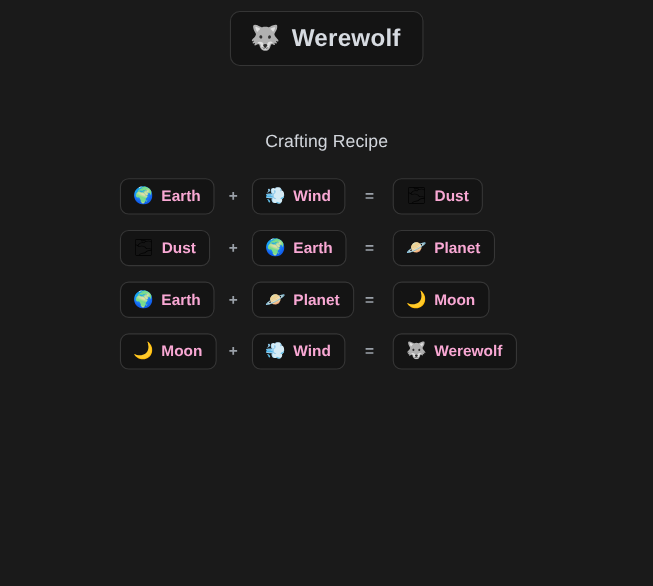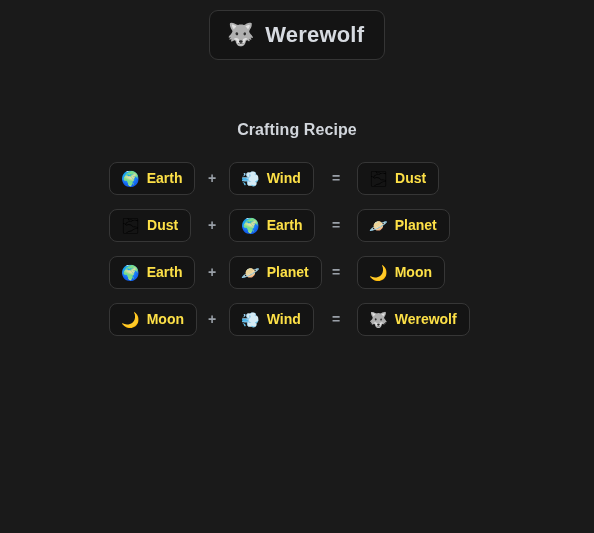--- a/index.html
+++ b/index.html
@@ -41,21 +41,21 @@
     font-weight: bold;
     color: #d7dbe1;
     letter-spacing: 0.2px;
     white-space: nowrap;
   }
 
   
   .section-heading {
     text-align: center;
     font-size: 16px;
-    font-weight: bold;
+    font-weight: normal;
     color: #d2d6dc;
     margin-top: 61px;
     letter-spacing: 0.1px;
   }
 
   
   .recipes {
     margin-top: 21px;
     display: flex;
     flex-direction: column;
@@ -88,21 +88,21 @@
     white-space: nowrap;
   }
   .chip .emoji {
     font-size: 15px;
     line-height: 1;
     display: inline-block;
   }
   .chip .chip-label {
     font-size: 14px;
     font-weight: bold;
-    color: #fde047;
+    color: #f9a8d4;
     line-height: 1;
   }
   .op {
     font-size: 14px;
     font-weight: bold;
     color: #9aa0a8;
     line-height: 1;
     user-select: none;
   }
 </style>

